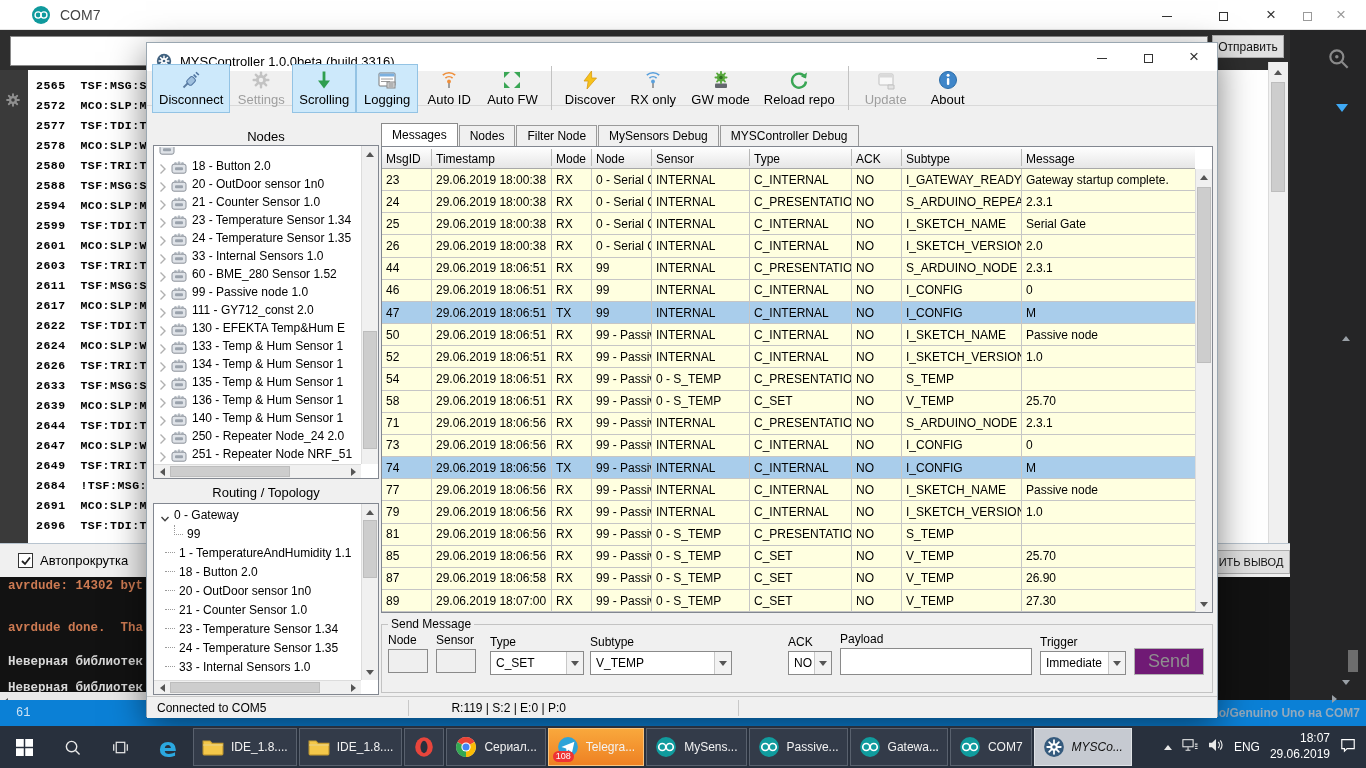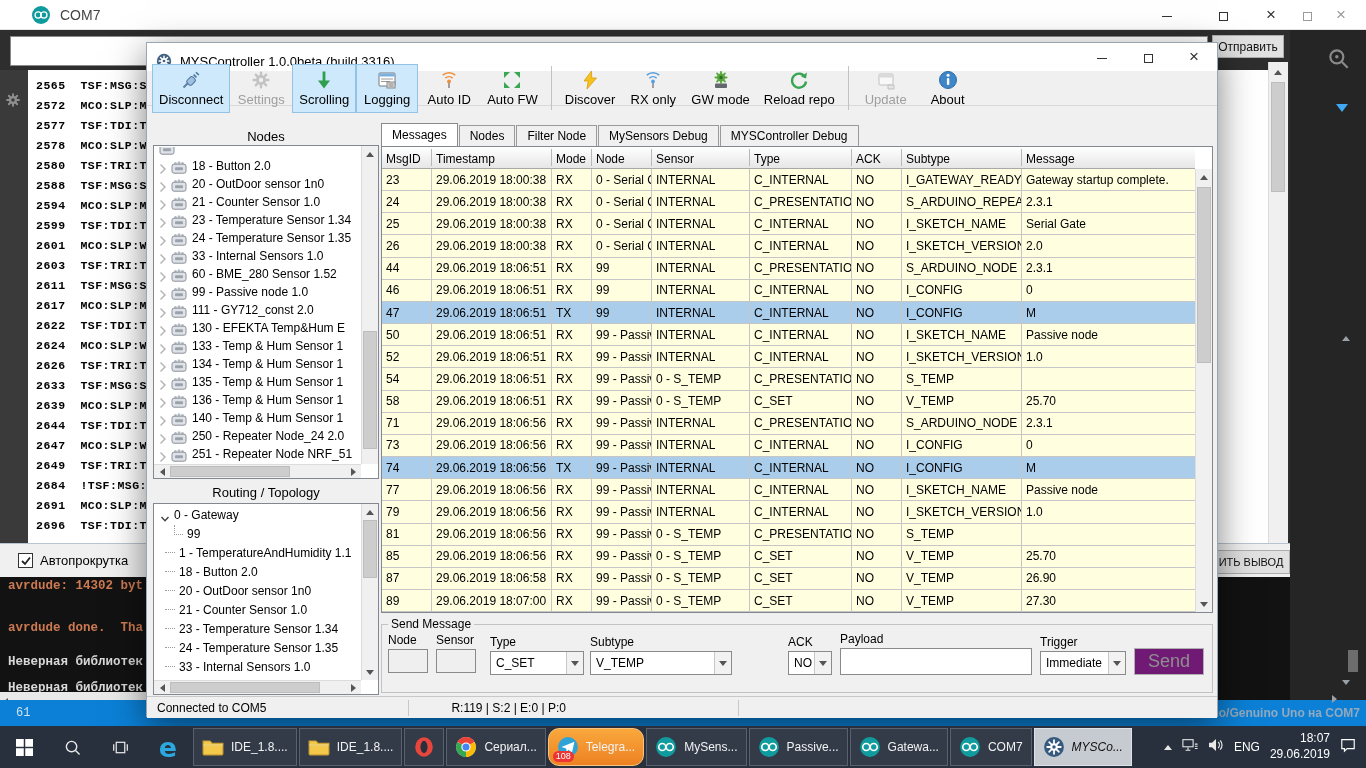--- a/index.html
+++ b/index.html
@@ -122,21 +122,21 @@
   .st-sep { width:1px; height:16px; background:#c8c8c8; }
 
   
   .taskbar { left:0; top:726px; width:1366px; height:42px; background:#28303d; z-index:10;
              display:flex; align-items:stretch; }
   .tk-sys { width:48px; display:flex; align-items:center; justify-content:center; }
   .tk-sys svg { width:17px; height:17px; }
   .tk-btn { height:38px; margin:2px 1px; background:#333b49; border:1px solid #59616e;
             display:flex; align-items:center; padding:0 8px; gap:7px; }
   .tk-btn .tk-lbl { color:#f2f2f2; font-size:12px; white-space:nowrap; overflow:hidden; }
-  .tk-btn.hl { background:linear-gradient(#f9a83c,#ee8123); border-color:#f7c480;border-radius:11px; }
+  .tk-btn.hl { background:linear-gradient(#f9a83c,#ee8123); border-color:#f7c480; }
   .tk-btn.act { background:#c6cad1; border-color:#dfe2e6;font-style:italic; }
   .tk-btn.act .tk-lbl { color:#111; }
   .tk-ico { width:22px; height:22px; position:relative; flex:0 0 auto; }
   .tk-ico svg { width:22px; height:22px; }
   .badge { position:absolute; left:-4px; bottom:-4px; background:#e33; color:#fff; font-size:9px;
            padding:1px 3px; border-radius:7px; line-height:1; }
   .tray { position:absolute; right:0; top:0; height:42px; display:flex; align-items:center; gap:10px; padding-right:10px; }
   .tray svg { width:16px; height:16px; }
   .tray-txt { color:#fff; font-size:12px; }
   .tray-clock { color:#fff; font-size:12px; text-align:right; line-height:1.3; }

